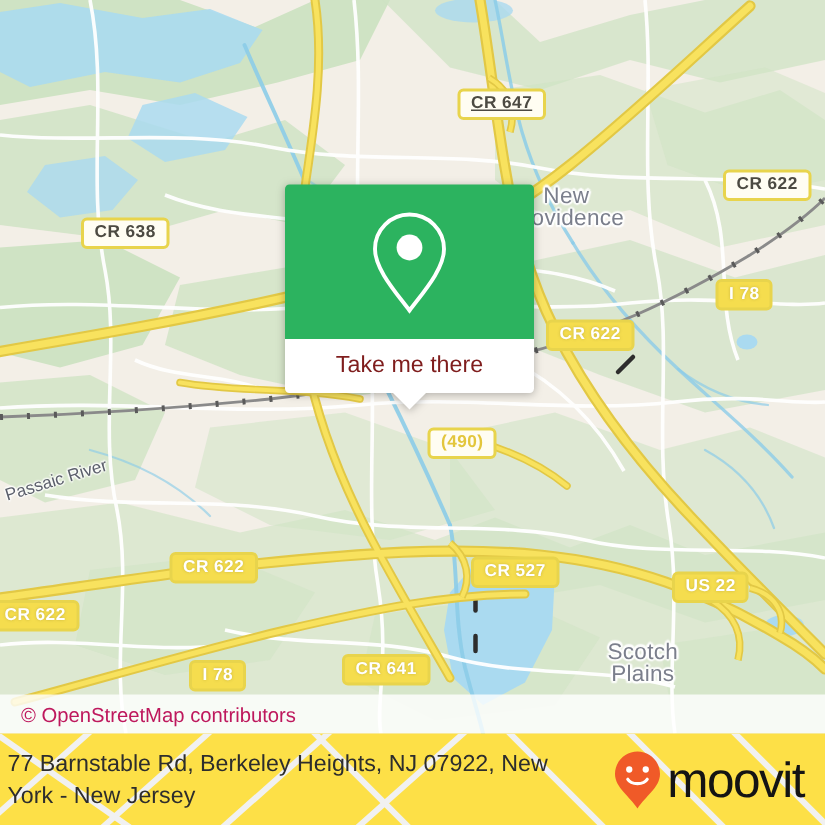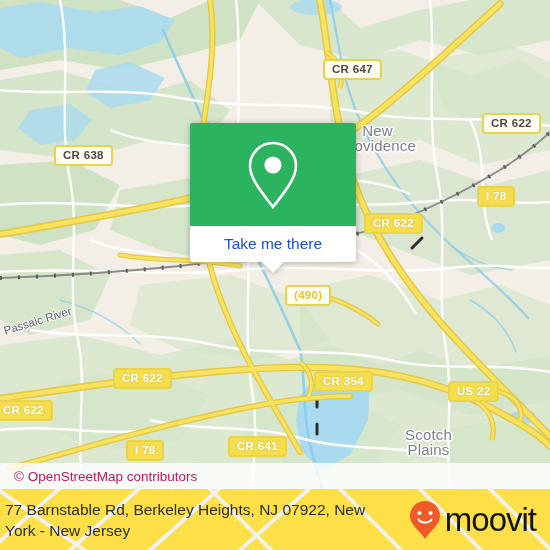--- a/index.html
+++ b/index.html
@@ -69,21 +69,21 @@
     position:absolute;left:190px;top:123px;width:166px;
     filter:drop-shadow(0 1px 3px rgba(0,0,0,.28));
   }
   #popup-head{
     background:#2cb35f;height:103px;border-radius:3px 3px 0 0;
     display:flex;align-items:center;justify-content:center;
   }
   #popup-body{
     background:#fff;height:36px;border-radius:0 0 3px 3px;
     display:flex;align-items:center;justify-content:center;
-    font-size:15.5px;color:#1d4ed8;
+    font-size:15.5px;color:#7f1d1d;
   }
   #popup-tail{
     position:absolute;left:50%;top:139px;margin-left:-11px;
     width:0;height:0;
     border-left:11px solid transparent;
     border-right:11px solid transparent;
     border-top:11px solid #fff;
   }
 
   
@@ -223,28 +223,28 @@
         </g>
       </g>
     </svg>
 
     <div class="place" style="left:339px;top:123px;">New
 Providence</div>
     <div class="place" style="left:405px;top:427px;">Scotch
 Plains</div>
     <div class="river-label" style="left:4px;top:325px;">Passaic River</div>
 
-    <div class="shield white" style="left:323px;top:59px;">CR 647</div>
+    <div class="shield white" style="left:305px;top:59px;text-decoration:underline;">CR 647</div>
     <div class="shield white" style="left:482px;top:113px;">CR 622</div>
     <div class="shield white" style="left:54px;top:145px;">CR 638</div>
     <div class="shield solid" style="left:477px;top:186px;">I 78</div>
     <div class="shield solid" style="left:364px;top:213px;">CR 622</div>
     <div class="shield ghost" style="left:285px;top:285px;">(490)</div>
     <div class="shield solid" style="left:113px;top:368px;">CR 622</div>
-    <div class="shield solid" style="left:314px;top:371px;">CR 354</div>
+    <div class="shield solid" style="left:314px;top:371px;">CR 527</div>
     <div class="shield solid" style="left:448px;top:381px;">US 22</div>
     <div class="shield solid" style="left:-6px;top:400px;">CR 622</div>
     <div class="shield solid" style="left:126px;top:440px;">I 78</div>
     <div class="shield solid" style="left:228px;top:436px;">CR 641</div>
 
     <div id="popup">
       <div id="popup-head">
         <svg width="58" height="72" viewBox="0 0 58 72">
           <path d="M29 4 C16.3 4 6 14.3 6 27 C6 40.5 20 56 29 68 C38 56 52 40.5 52 27 C52 14.3 41.7 4 29 4 Z" fill="none" stroke="#ffffff" stroke-width="2.6"></path>
           <circle cx="29" cy="26" r="8.6" fill="#ffffff"></circle>

